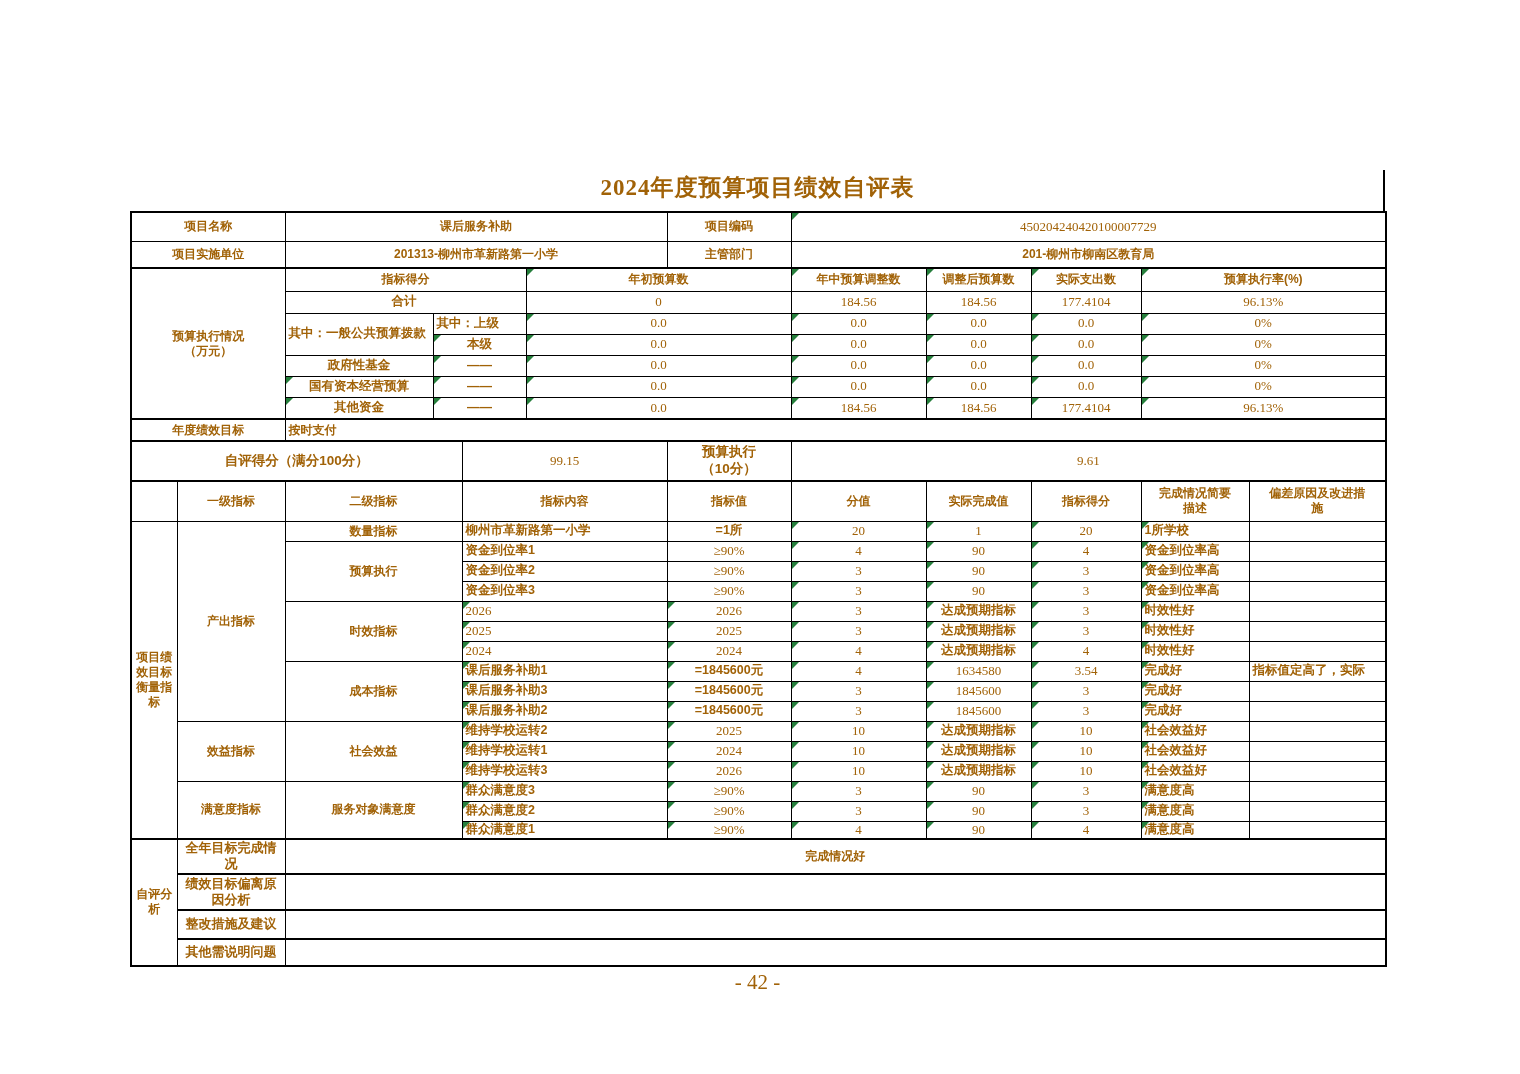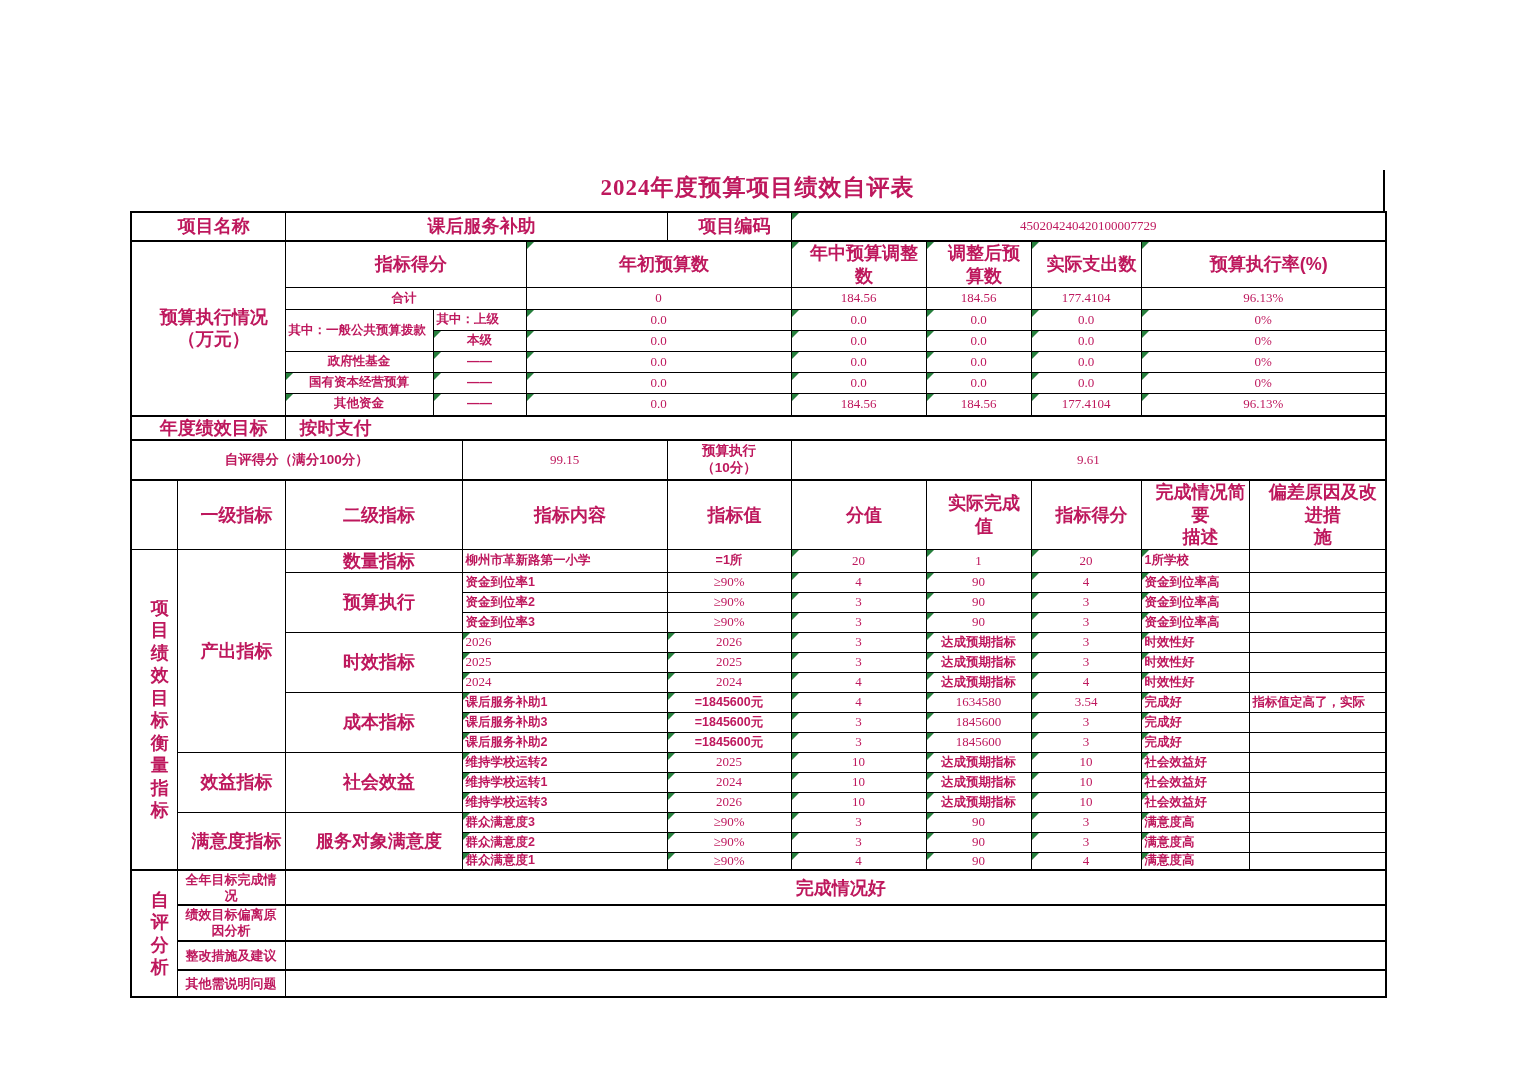--- a/index.html
+++ b/index.html
@@ -1,30 +1,30 @@
 <!DOCTYPE html>
 <html style="--marker: #267f3c;"><head>
 <meta charset="utf-8">
 <style>
   html,body{margin:0;padding:0;background:#ffffff;}
-  .page{position:relative;width:1520px;height:1074px;background:#fff;color:#be185d;
+  .page{position:relative;width:1520px;height:1074px;background:#fff;color:#a16207;
         font-family:"Liberation Sans",sans-serif;overflow:hidden;}
   .doc-title{position:absolute;left:130px;top:172px;width:1255px;text-align:center;
         font-family:"Liberation Serif",serif;font-weight:bold;font-size:23px;letter-spacing:1px;}
   .border-stub{position:absolute;left:1383px;top:170px;width:2px;height:42px;background:#000;}
   .doc{position:absolute;left:130px;top:211px;width:1255px;}
   table.tbl{border-collapse:collapse;table-layout:fixed;width:1255px;border:2px solid #000;}
   table.tbl + table.tbl{margin-top:-2px;}
   .tbl td{border:1px solid #000;padding:0 3px;font-size:12.5px;font-weight:bold;
         text-align:center;vertical-align:middle;overflow:hidden;line-height:1.25;
         position:relative;white-space:pre-line;}
   .tbl td.num{font-family:"Liberation Serif",serif;font-weight:normal;font-size:13px;white-space:nowrap;}
   .tbl td.left{text-align:left;}
   .tbl td.right{padding-right:6px;}
-  .tbl td.hdr{font-size:18px;padding-left:14px;}
+  .tbl td.hdr{font-size:12px;}
   .tbl td.big{font-size:13.5px;}
   .tbl td.wrapref{font-size:13px;line-height:1.22;}
   table.analysis td{border-width:2px 1px;}
   .gm-icon{position:absolute;left:0;top:0;width:0;height:0;
         border-left:7px solid var(--marker,#267f3c);border-bottom:7px solid transparent;}
   .page-number{position:absolute;left:130px;top:970px;width:1255px;text-align:center;
         font-family:"Liberation Serif",serif;font-size:21px;}
 </style>
 </head>
 <body>
@@ -40,20 +40,26 @@
           <col style="width: 124px;">
           <col style="width: 595px;">
         </colgroup>
         <tbody>
           <tr style="height: 29px;">
             <td class="hdr">项目名称</td>
             <td class="hdr">课后服务补助</td>
             <td class="hdr">项目编码</td>
             <td class="num">450204240420100007729<i class="gm-icon"></i></td>
           </tr>
+          <tr style="height: 27px;">
+            <td class="hdr">项目实施单位</td>
+            <td class="hdr">201313-柳州市革新路第一小学</td>
+            <td class="hdr">主管部门</td>
+            <td class="hdr">201-柳州市柳南区教育局</td>
+          </tr>
         </tbody>
       </table>
       <table class="tbl">
         <colgroup>
           <col style="width: 154px;">
           <col style="width: 148px;">
           <col style="width: 93px;">
           <col style="width: 265px;">
           <col style="width: 135px;">
           <col style="width: 105px;">
@@ -358,13 +364,14 @@
             <td class="wrapref">整改措施及建议</td>
             <td class="hdr"></td>
           </tr>
           <tr style="height: 27px;">
             <td class="wrapref">其他需说明问题</td>
             <td class="hdr"></td>
           </tr>
         </tbody>
       </table>
     </div>
+  <div class="page-number">- 42 -</div>
 </div>
 
 </body></html>

